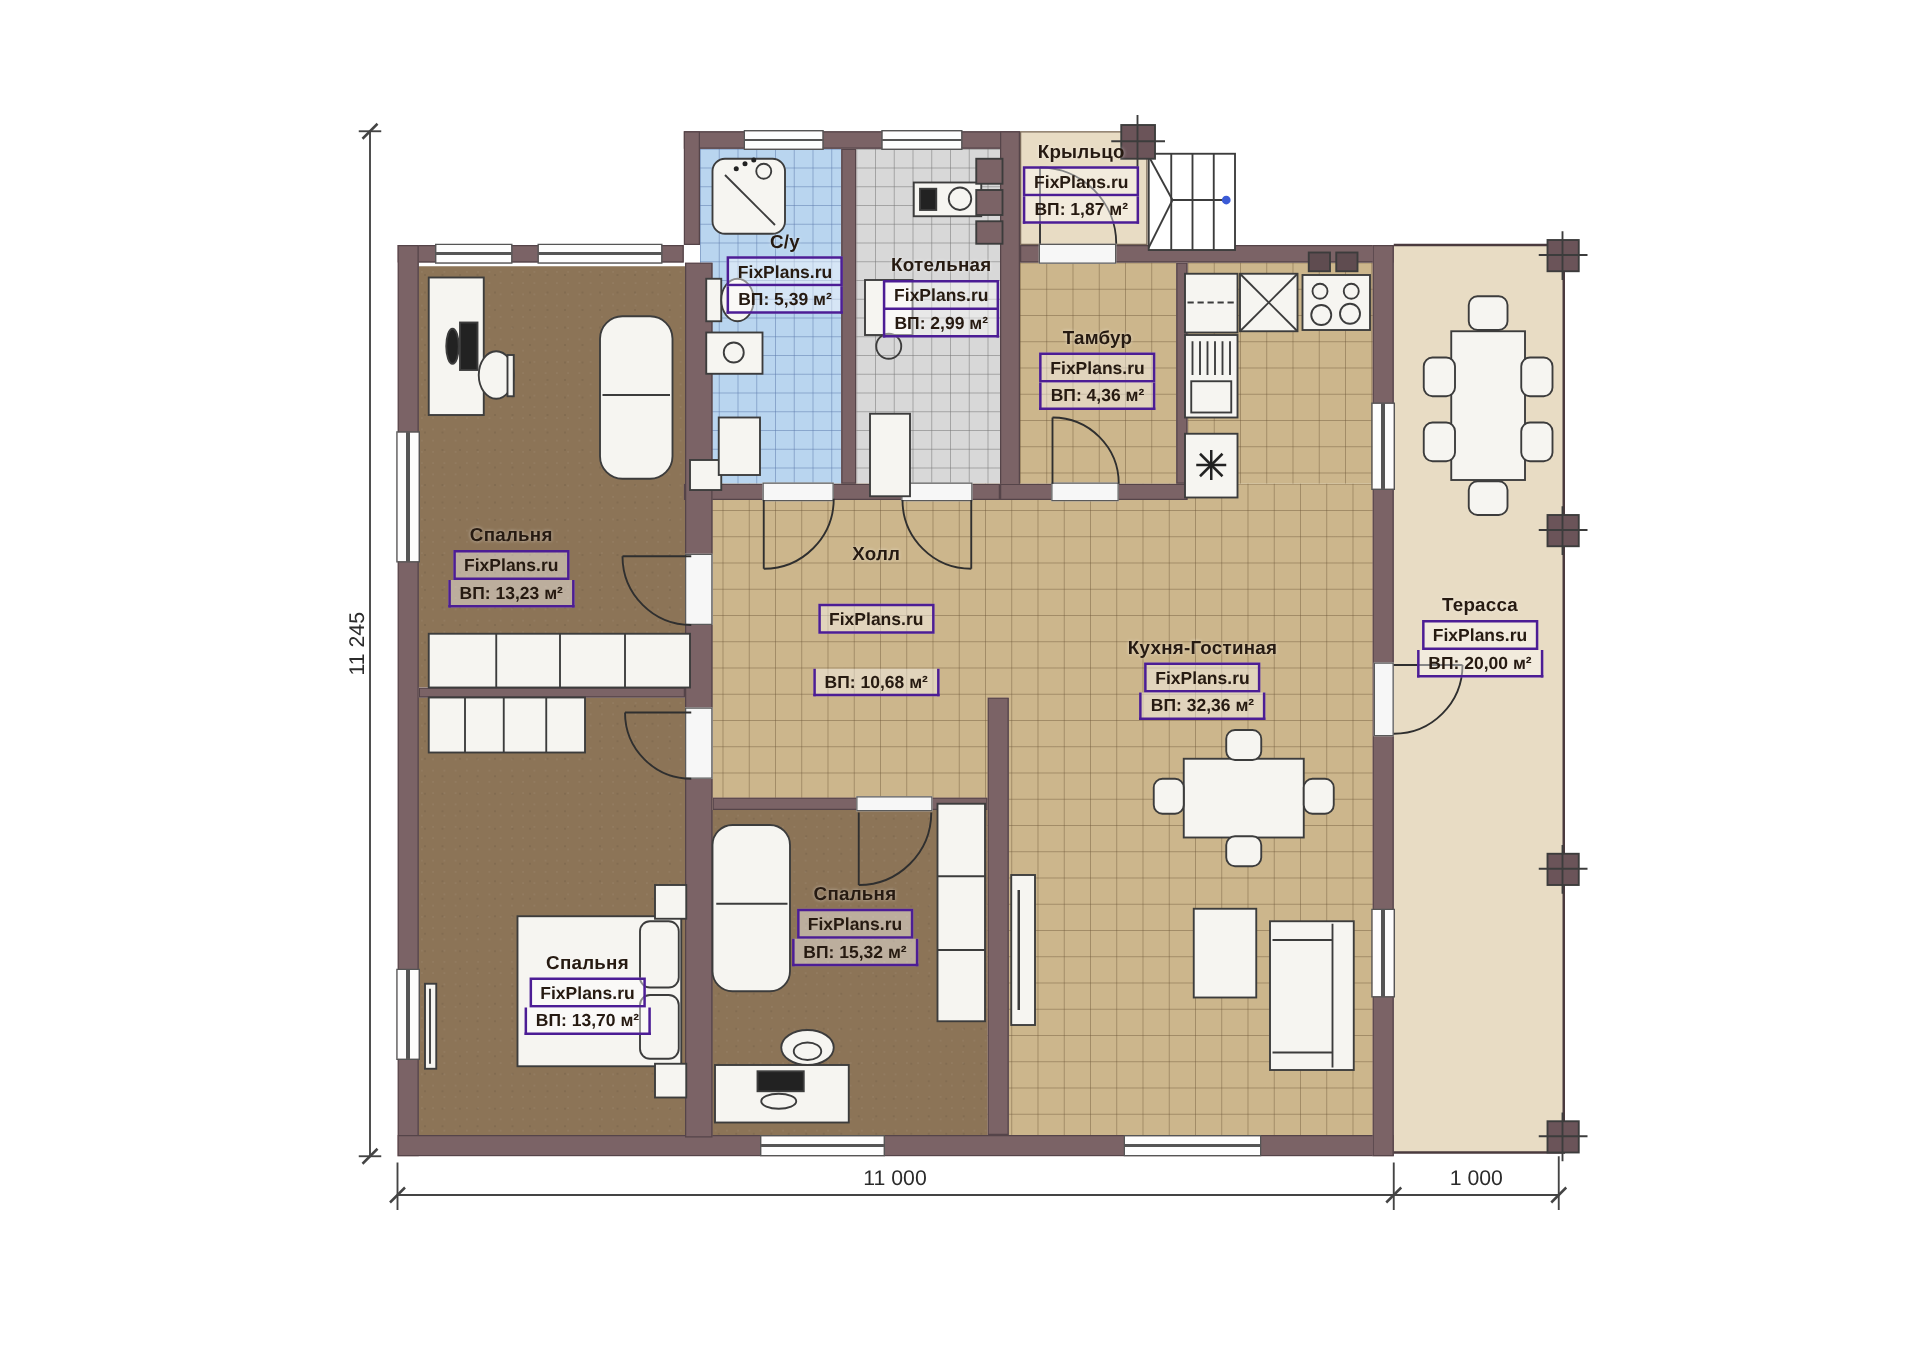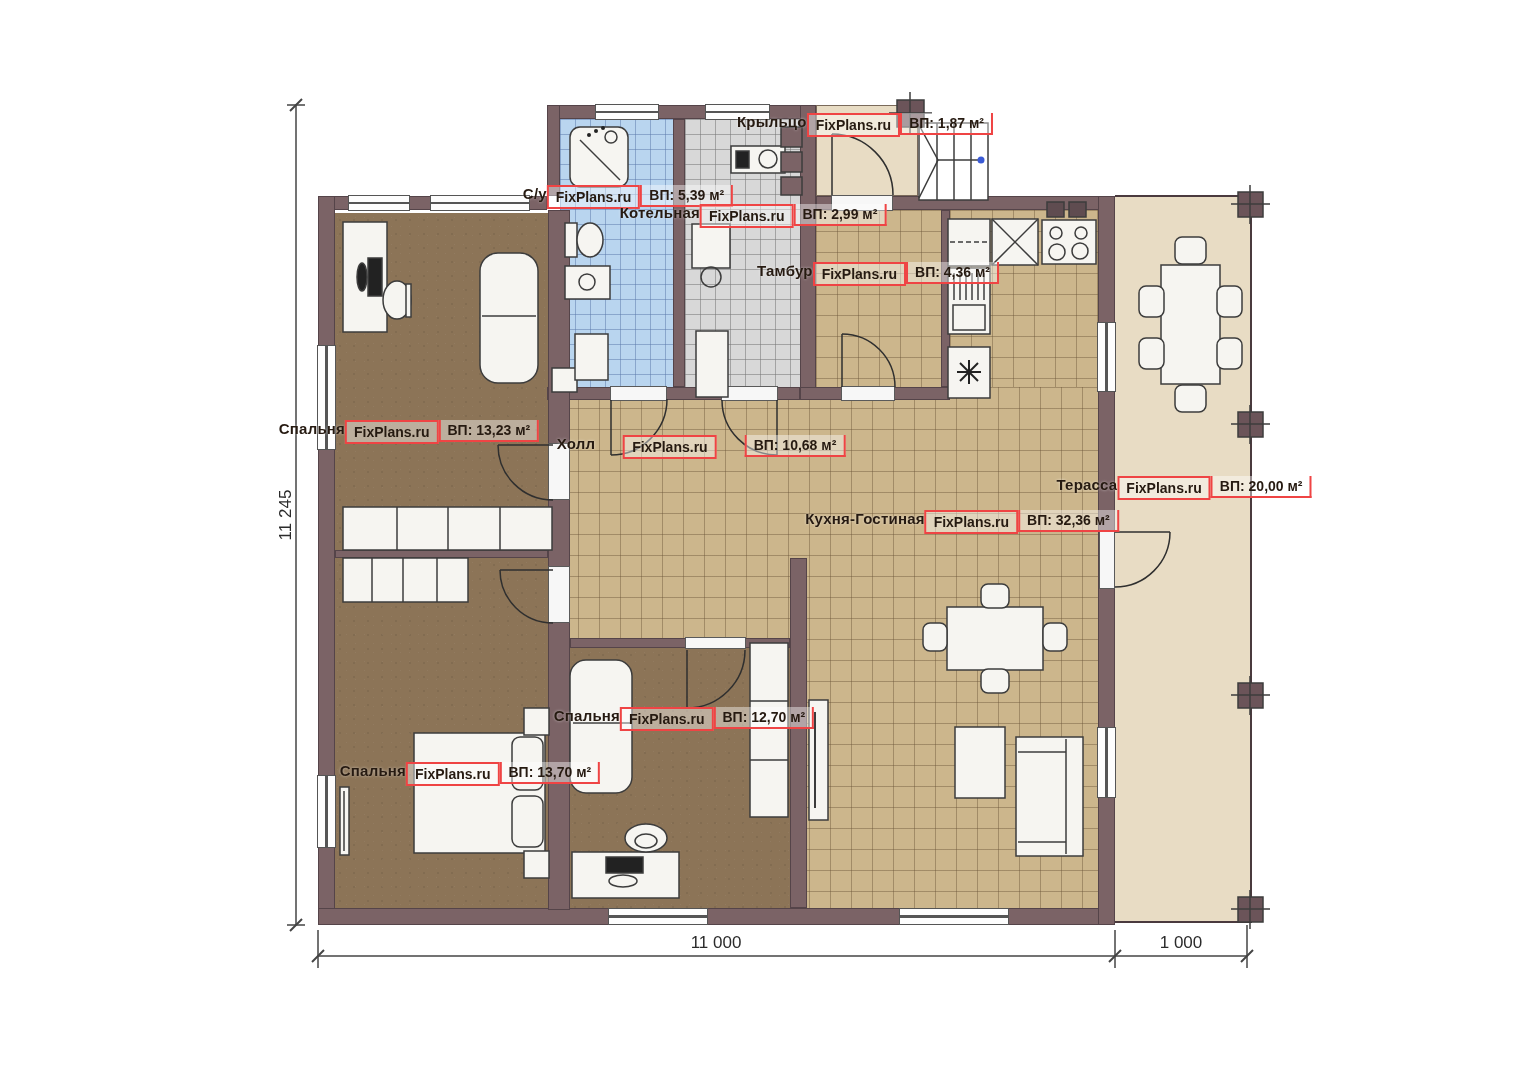--- a/index.html
+++ b/index.html
@@ -24,25 +24,25 @@
                      linear-gradient(90deg,rgba(120,120,120,.55) 1px,transparent 1px);
     background-size:15px 15px;}
   .outdoor{background:#e8dcc4;}
   .wall{background:#7b6366;box-shadow:inset 0 0 0 1px #554449;}
   .opening{background:#f7f7f7;border:1px solid #5a5a5a;box-sizing:border-box;}
   .win-h{background:linear-gradient(#fdfdfd 42%,#555 42%,#555 58%,#fdfdfd 58%);
          border:1px solid #555;box-sizing:border-box;}
   .win-v{background:linear-gradient(90deg,#fdfdfd 42%,#555 42%,#555 58%,#fdfdfd 58%);
          border:1px solid #555;box-sizing:border-box;}
   
-  .room-label{position:absolute;transform:translateX(-50%);display:flex;flex-direction:row;
-              align-items:flex-start;z-index:30;}
+  .room-label{position:absolute;transform:translateX(-50%);display:flex;flex-direction:column;
+              align-items:center;z-index:30;}
   .room-name{font-size:15px;font-weight:bold;color:#261a11;white-space:nowrap;
              text-shadow:0 0 3px rgba(255,255,255,.55);margin-bottom:3px;letter-spacing:.2px;}
-  .room-box{border:2px solid #ef4444;background:rgba(255,255,255,.42);padding:0px 7px;
+  .room-box{border:2px solid #4c1d95;background:rgba(255,255,255,.42);padding:0px 7px;
             font-size:14px;font-weight:bold;color:#261a11;white-space:nowrap;line-height:20px;}
   .room-box + .room-box{border-top:none;}
   .dim-label{position:absolute;font-size:17px;color:#2b2b2b;z-index:25;white-space:nowrap;text-align:center;}
   svg.overlay{position:absolute;left:0;top:0;z-index:20;pointer-events:none;}
 </style>
 </head>
 <body>
 
 <div id="stage">
 
@@ -364,21 +364,21 @@
 
   <div class="room-label" style="left:1184px;top:476px;">
     <div class="room-name">Терасса</div>
     <div class="room-box">FixPlans.ru</div>
     <div class="room-box">ВП: 20,00 м²</div>
   </div>
 
   <div class="room-label" style="left:684px;top:707px;">
     <div class="room-name">Спальня</div>
     <div class="room-box">FixPlans.ru</div>
-    <div class="room-box">ВП: 12,70 м²</div>
+    <div class="room-box">ВП: 15,32 м²</div>
   </div>
 
   <div class="room-label" style="left:470px;top:762px;">
     <div class="room-name">Спальня</div>
     <div class="room-box">FixPlans.ru</div>
     <div class="room-box">ВП: 13,70 м²</div>
   </div>
 
   <div class="dim-label" style="left:246px;top:505px;width:80px;text-align:center;transform:rotate(-90deg);">11 245</div>
   <div class="dim-label" style="left:716px;top:933px;transform:translateX(-50%);">11 000</div>

